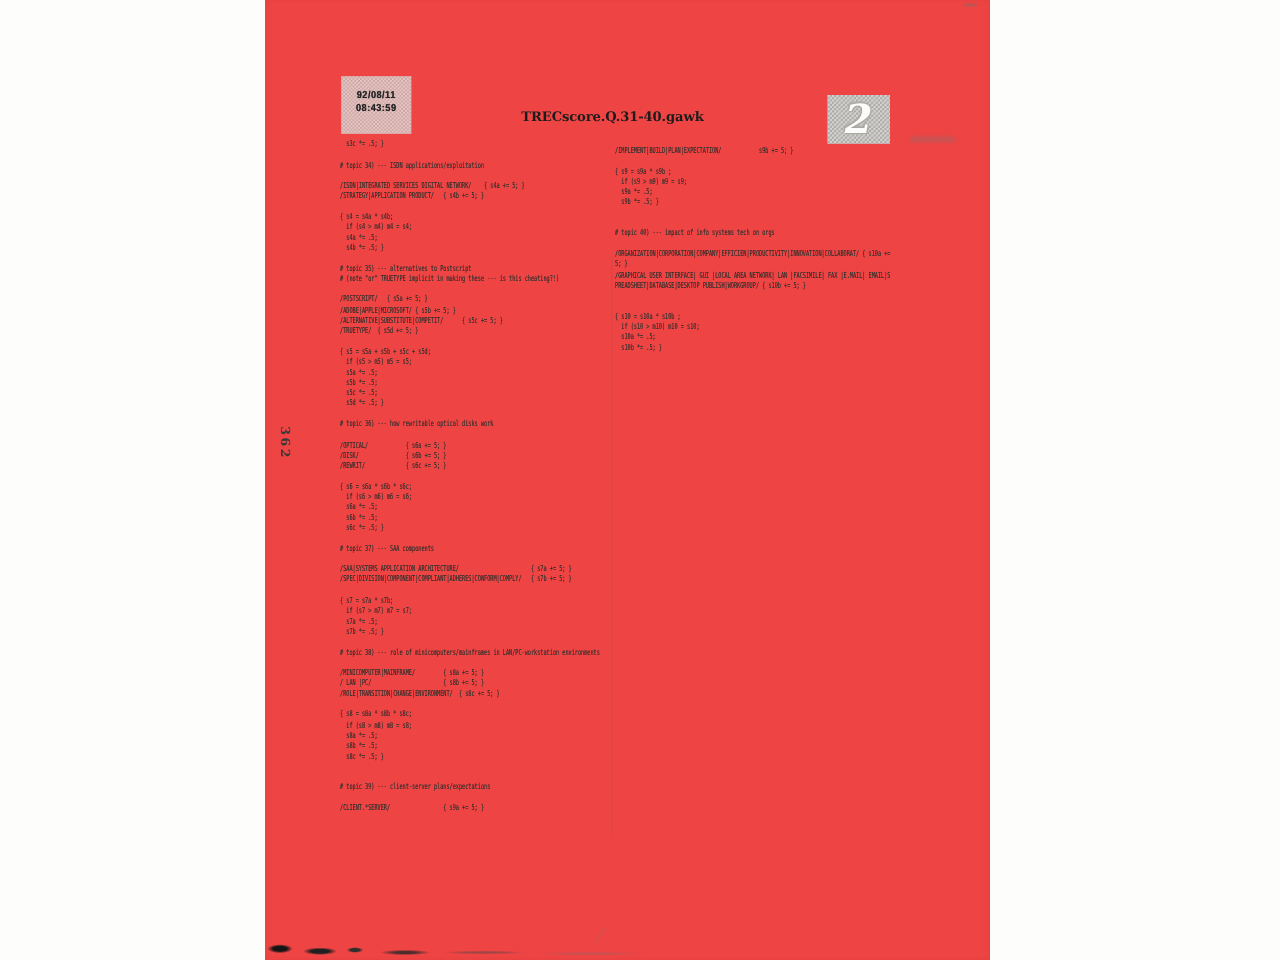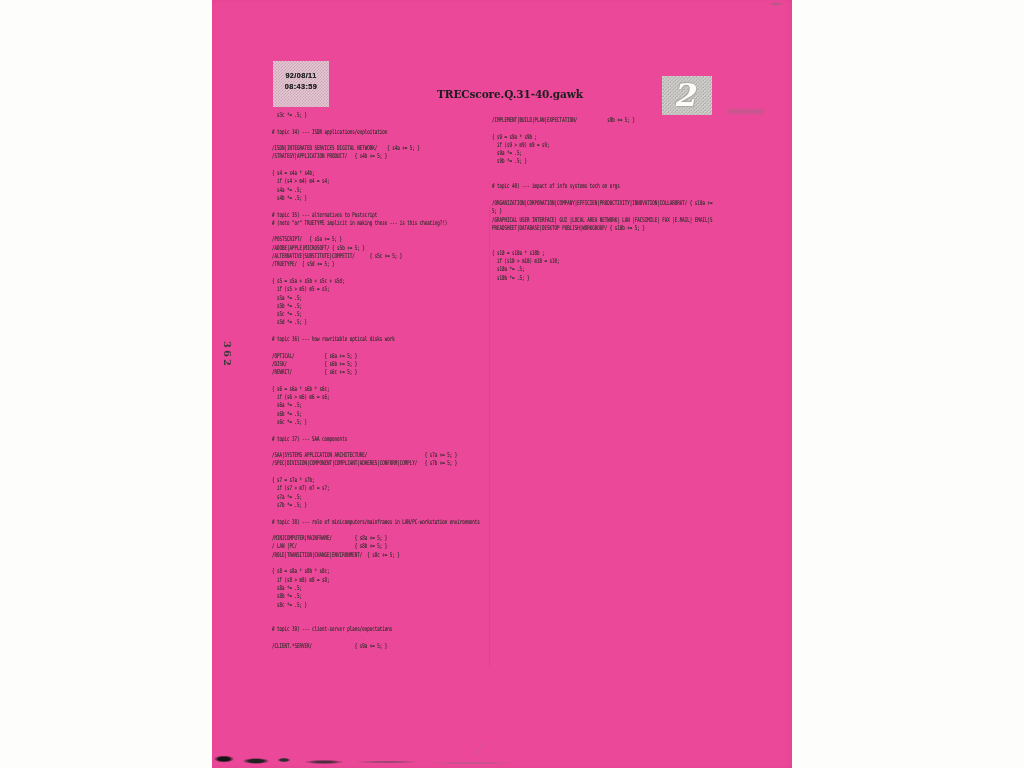--- a/index.html
+++ b/index.html
@@ -2,21 +2,21 @@
 <html><head>
 <meta charset="utf-8">
 <style>
   html,body{margin:0;padding:0;}
   body{
     width:1024px;height:768px;overflow:hidden;position:relative;
     background:#fdfdfc;font-family:"Liberation Sans",sans-serif;
   }
   .paper{
     position:absolute;left:212px;top:0;width:580px;height:768px;
-    background:#ec4899;
+    background:#ef4444;
     box-shadow:inset -3px 0 6px rgba(0,0,0,.035), inset 2px 0 4px rgba(0,0,0,.02);
   }
   
   .stamp{position:absolute;left:64px;top:64px;width:50px;height:40px;}
   .stamp-noise{
     position:absolute;inset:-3px;
     background:
       linear-gradient(45deg,#bfbebb 25%,transparent 25%,transparent 75%,#bfbebb 75%) 0 0/3px 3px,
       linear-gradient(45deg,#bfbebb 25%,transparent 25%,transparent 75%,#bfbebb 75%) 1.5px 1.5px/3px 3px,
       #e8e7e3;
@@ -24,21 +24,21 @@
   }
   .stamp-text{position:relative;padding-top:6px;text-align:center;}
   .stamp-line{
     font:700 8px/11px "Liberation Sans",sans-serif;color:#232323;
     letter-spacing:.4px;text-shadow:0 0 .6px #444;transform:scaleX(.92);
   }
   
   .title{
     position:absolute;left:118px;top:88px;width:320px;text-align:center;
     font-family:"DejaVu Serif",serif;font-size:10.5px;font-weight:700;
-    color:#1c1c1c;letter-spacing:-.1px;filter:blur(.25px);padding-left:20px;
+    color:#1c1c1c;letter-spacing:-.1px;filter:blur(.25px);
   }
   
   .badge{position:absolute;left:450px;top:76px;width:50px;height:39px;}
   .badge-noise{
     position:absolute;inset:0;
     background:
       linear-gradient(45deg,#a9a8a5 25%,transparent 25%,transparent 75%,#a9a8a5 75%) 0 0/3.5px 3.5px,
       linear-gradient(45deg,#a9a8a5 25%,transparent 25%,transparent 75%,#a9a8a5 75%) 1.75px 1.75px/3.5px 3.5px,
       #d3d2cf;
     filter:blur(.35px);

